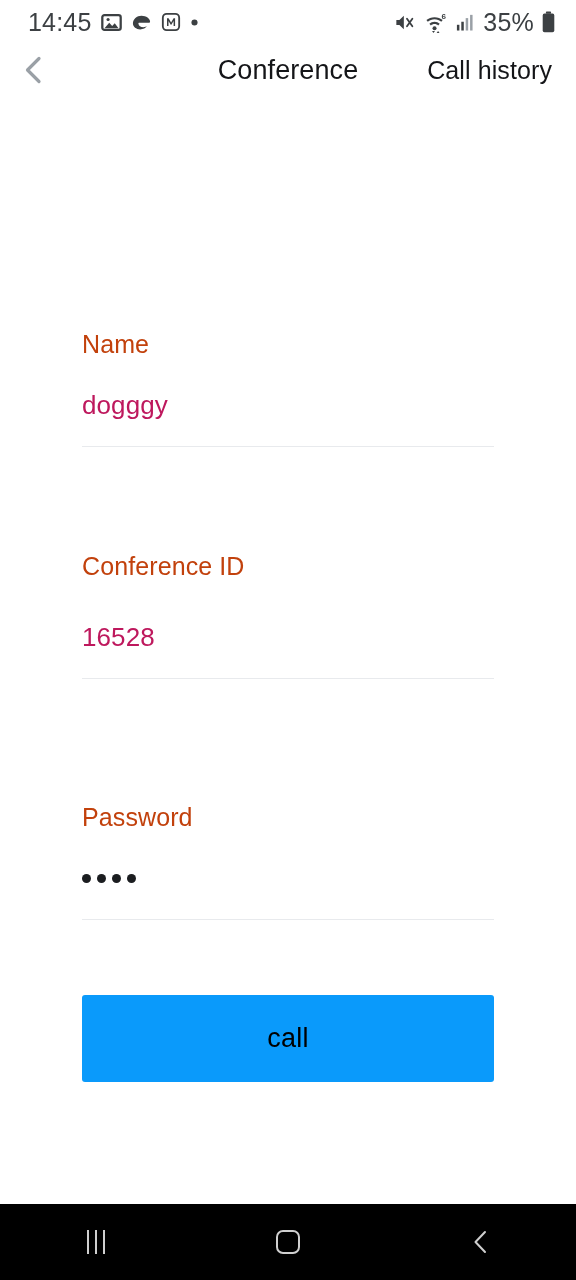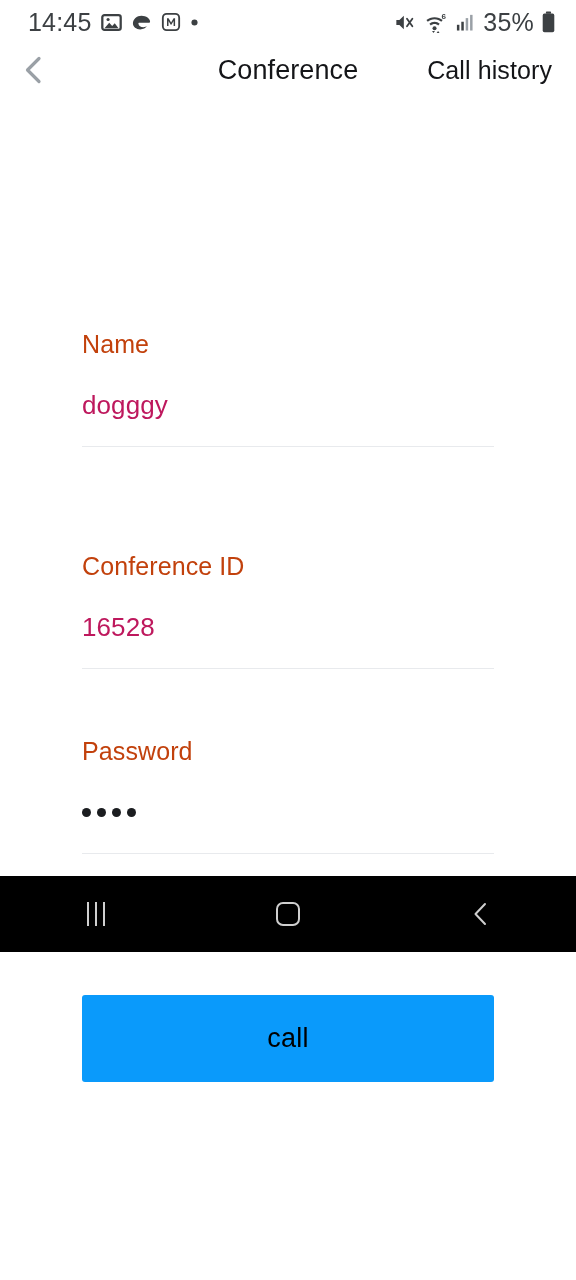--- a/index.html
+++ b/index.html
@@ -5,21 +5,21 @@
   * { margin:0; padding:0; box-sizing:border-box; }
   html, body {
     width:576px; height:1280px;
     background:#ffffff;
     font-family:"Liberation Sans", sans-serif;
     -webkit-font-smoothing:antialiased;
     overflow:hidden;
   }
   #screen {
     position:relative;
-    width:576px; height:952px;
+    width:576px; height:1280px;
     background:#ffffff;
     display:flex; flex-direction:column;
   }
 
   
   #status-bar {
     position:relative;
     height:44px;
     flex:0 0 44px;
     display:flex; align-items:center;
@@ -90,24 +90,24 @@
     display:block; width:9px; height:9px; border-radius:50%;
     background:#1b1d20;
   }
 
   
   #field-name { position:absolute; left:82px; top:234px; }
   #field-name .field-value { margin-top:30px; }
   #field-name .field-underline { margin-top:25px; }
   
   #field-confid { position:absolute; left:82px; top:456px; }
-  #field-confid .field-value { margin-top:30px; }
+  #field-confid .field-value { margin-top:40px; }
   #field-confid .field-underline { margin-top:25px; }
   
-  #field-password { position:absolute; left:82px; top:641px; }
+  #field-password { position:absolute; left:82px; top:707px; }
   #field-password .field-value { margin-top:30px; }
   #field-password .field-underline { margin-top:25px; }
 
   
   #call-btn {
     position:absolute;
     left:82px; top:899px;
     width:412px; height:87px;
     background:var(--accent, #0a9afb);
     border:none; border-radius:3px;

